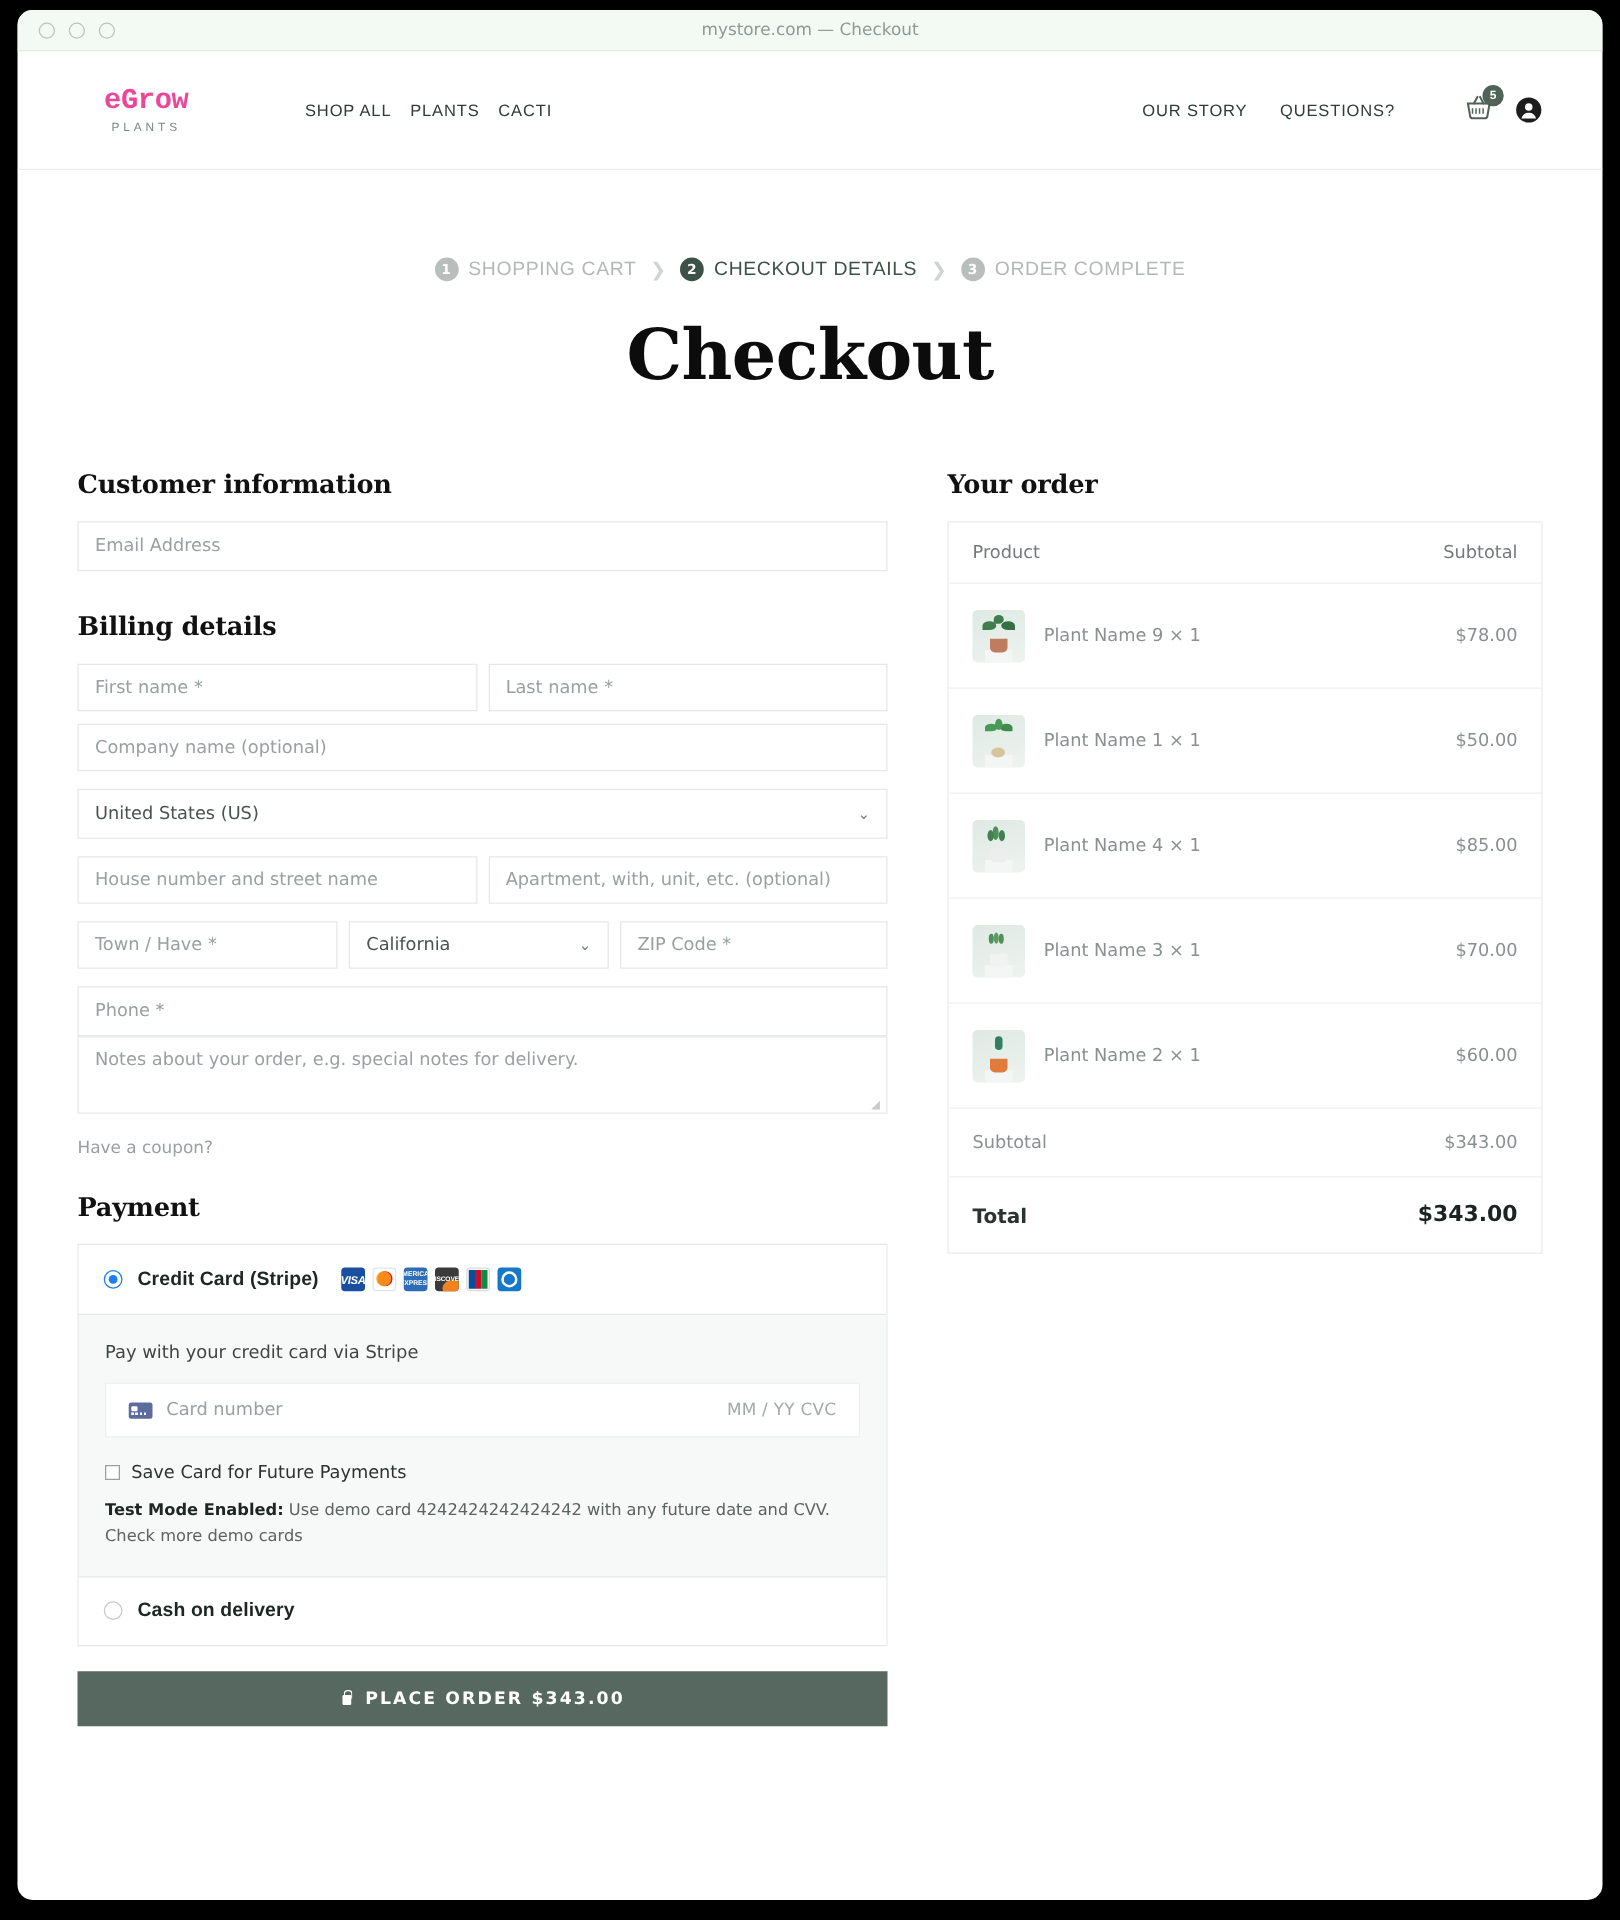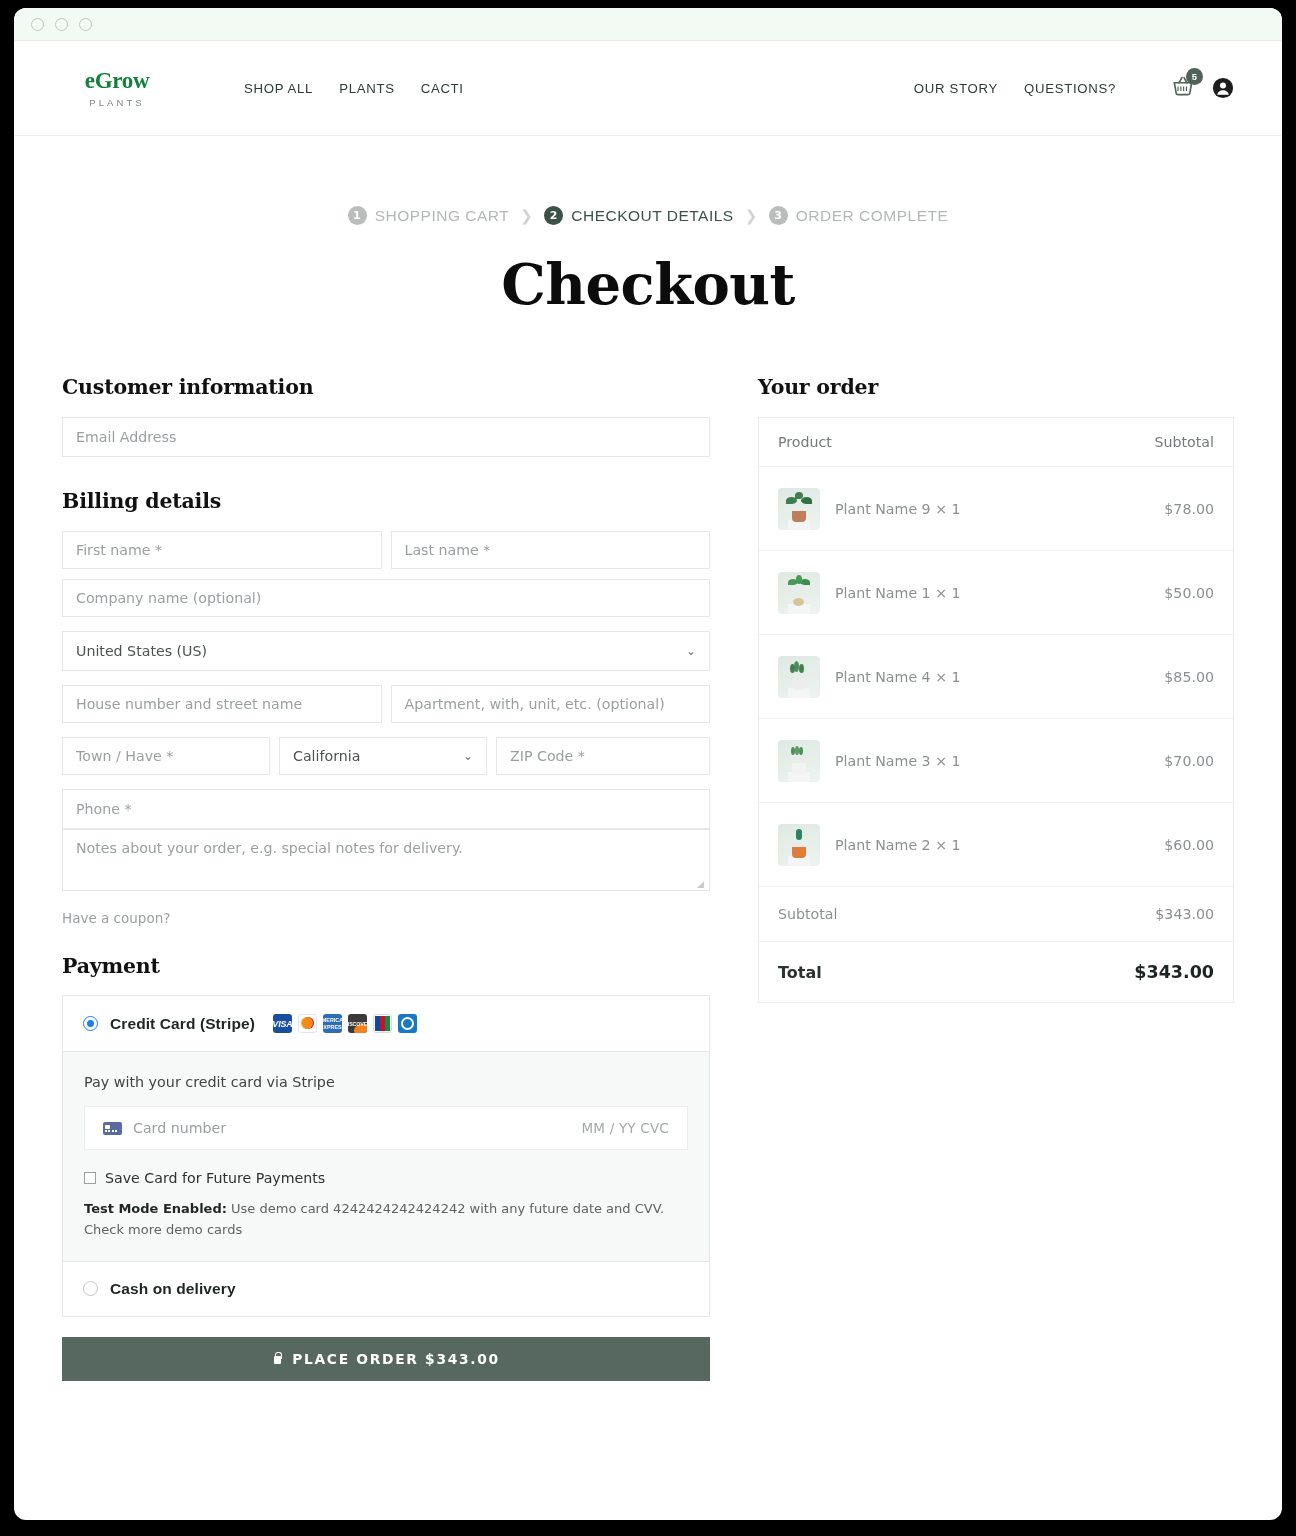--- a/index.html
+++ b/index.html
@@ -43,32 +43,32 @@
   .site-header {
     height: 95px;
     border-bottom: 1px solid #eceeed;
     display: flex;
     align-items: center;
     padding: 0 48px;
     flex: none;
   }
   .brand { width: 110px; text-align: center; }
   .brand-name {
-    font-family: Liberation Serif, serif;
+    font-family: Liberation Mono, monospace;
     font-weight: 700;
     font-size: 23px;
-    color: #15803d;
+    color: #ec4899;
     letter-spacing: -0.3px;
     line-height: 1;
   }
   .brand-sub {
     font-size: 9.5px; letter-spacing: 3.1px; color: #7b8781;
     margin-top: 5px;
   }
-  .nav-left { display: flex; gap: 26px; margin-left: 72px; }
+  .nav-left { display: flex; gap: 15px; margin-left: 72px; }
   .nav-left a, .nav-right a {
     font-size: 13.2px; color: #2f3b36; text-decoration: none;
     letter-spacing: 0.7px;
   }
   .nav-right { display: flex; gap: 26px; margin-left: auto; align-items: center; }
   .header-icons { display: flex; align-items: center; gap: 16px; margin-left: 28px; }
   .cart-wrap { position: relative; width: 26px; height: 30px; }
   .cart-badge {
     position: absolute; right: -7px; top: -5px;
     width: 17px; height: 17px; border-radius: 50%;
@@ -262,20 +262,21 @@
 <body>
 
 <div class="window">
 
   <div class="titlebar">
     <div class="dots">
       <div class="dot"></div>
       <div class="dot"></div>
       <div class="dot"></div>
     </div>
+    <div class="title-text">mystore.com — Checkout</div>
   </div>
 
   <div class="site-header">
     <div class="brand">
       <div class="brand-name">eGrow</div>
       <div class="brand-sub">PLANTS</div>
     </div>
     <div class="nav-left">
       <a href="#">SHOP ALL</a>
       <a href="#">PLANTS</a>

